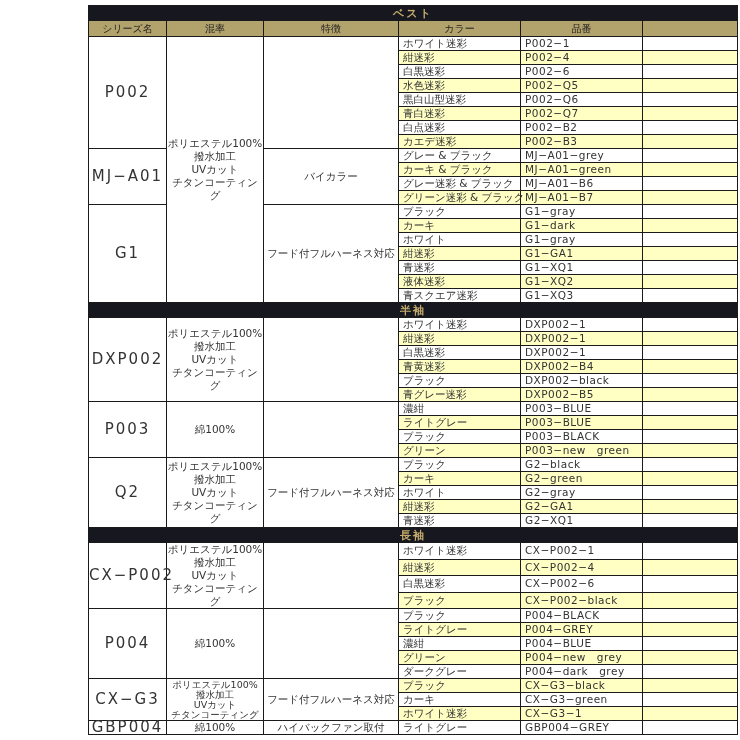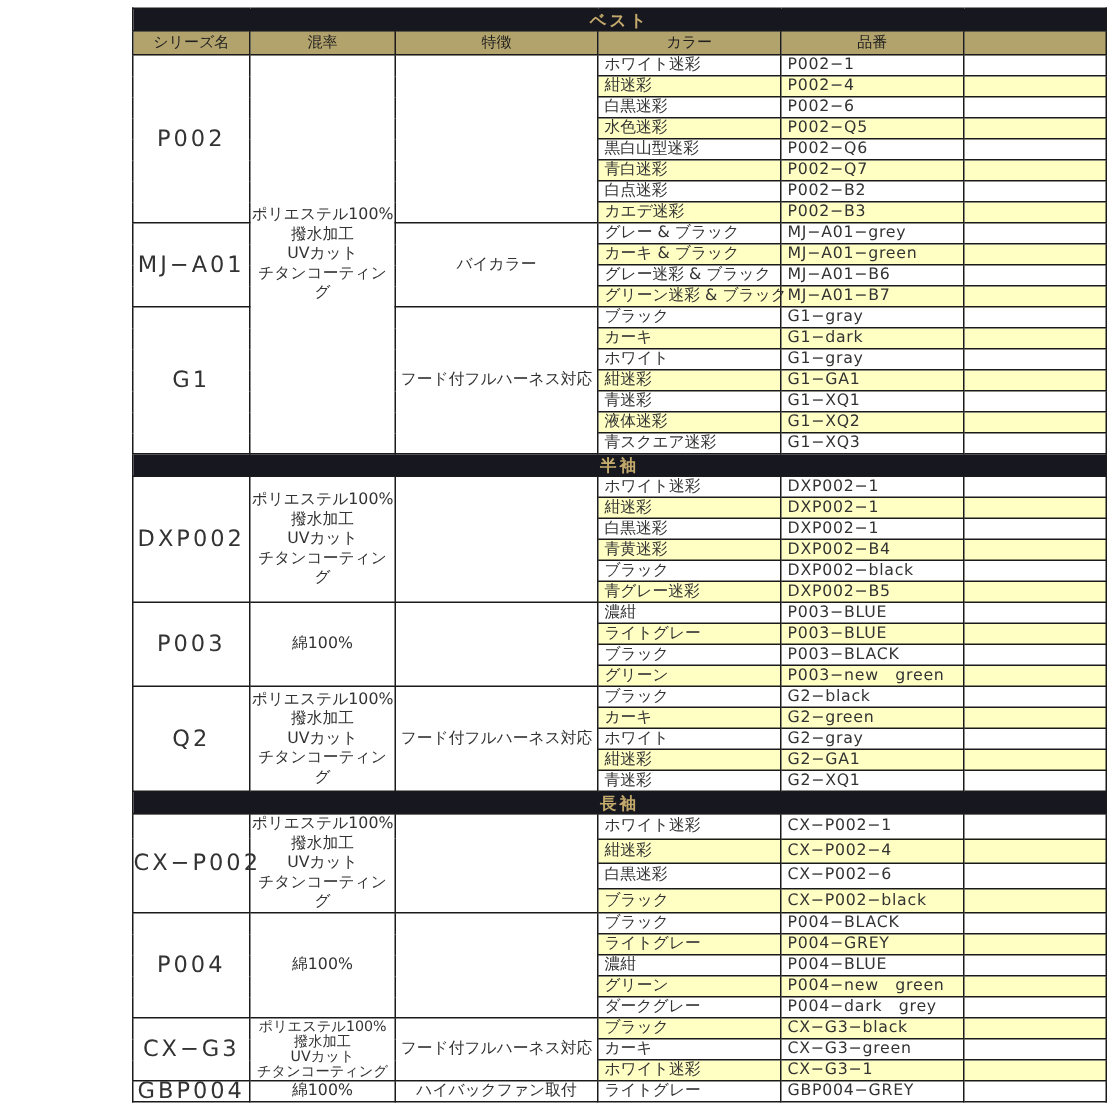--- a/index.html
+++ b/index.html
@@ -313,21 +313,21 @@
           <td class="code-cell stripe">P004−GREY</td>
           <td class="spacer-cell stripe"></td>
         </tr>
         <tr class="even">
           <td class="color-cell stripe">濃紺</td>
           <td class="code-cell stripe">P004−BLUE</td>
           <td class="spacer-cell stripe"></td>
         </tr>
         <tr class="odd">
           <td class="color-cell stripe">グリーン</td>
-          <td class="code-cell stripe">P004−new　green</td>
+          <td class="code-cell stripe">P004−new　grey</td>
           <td class="spacer-cell stripe"></td>
         </tr>
         <tr class="even">
           <td class="color-cell stripe">ダークグレー</td>
           <td class="code-cell stripe">P004−dark　grey</td>
           <td class="spacer-cell stripe"></td>
         </tr>
         <tr class="odd">
           <td class="series-cell" rowspan="3">CX−G3</td>
           <td class="mix-cell tight" rowspan="3">

